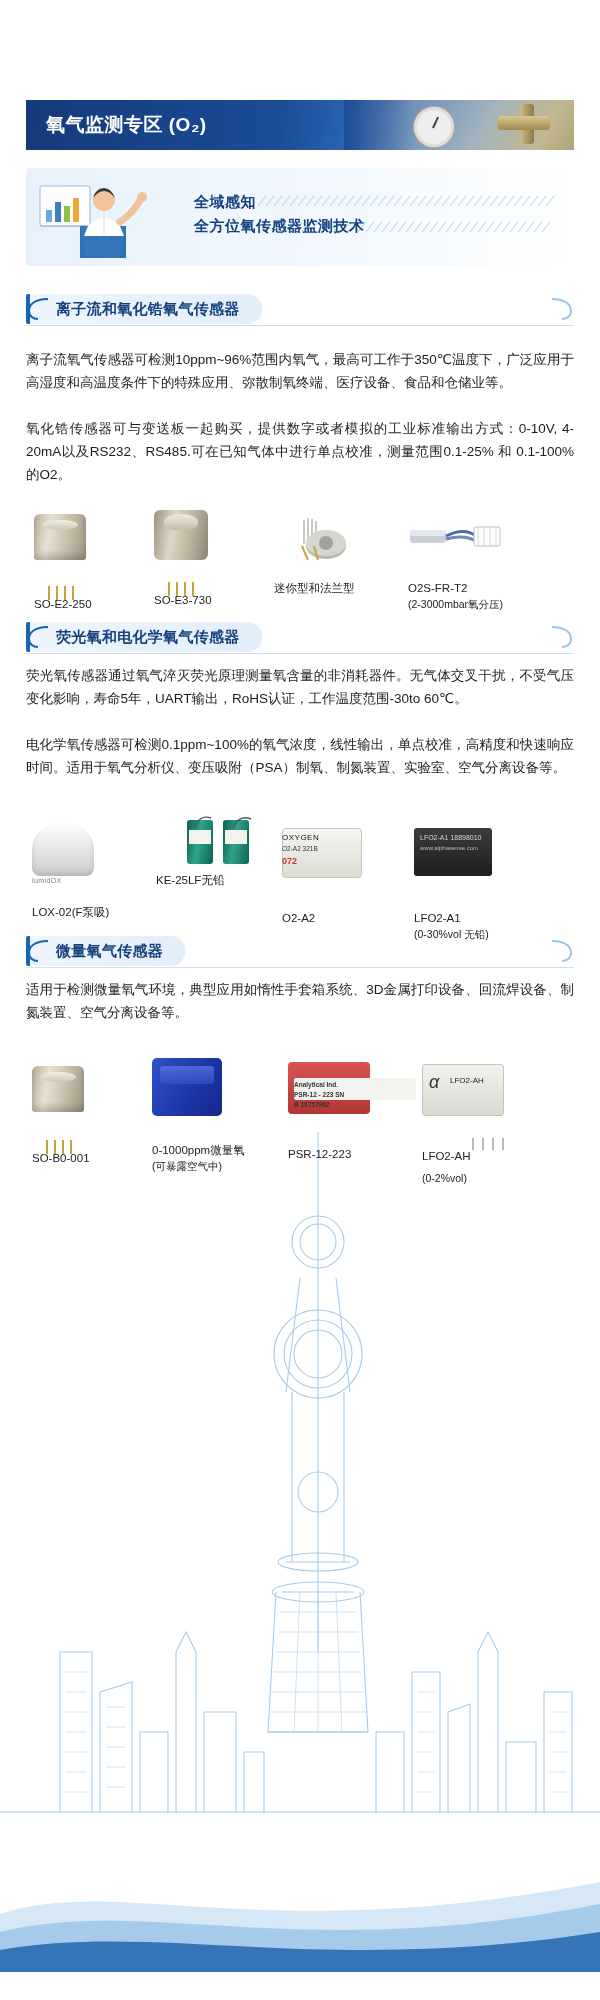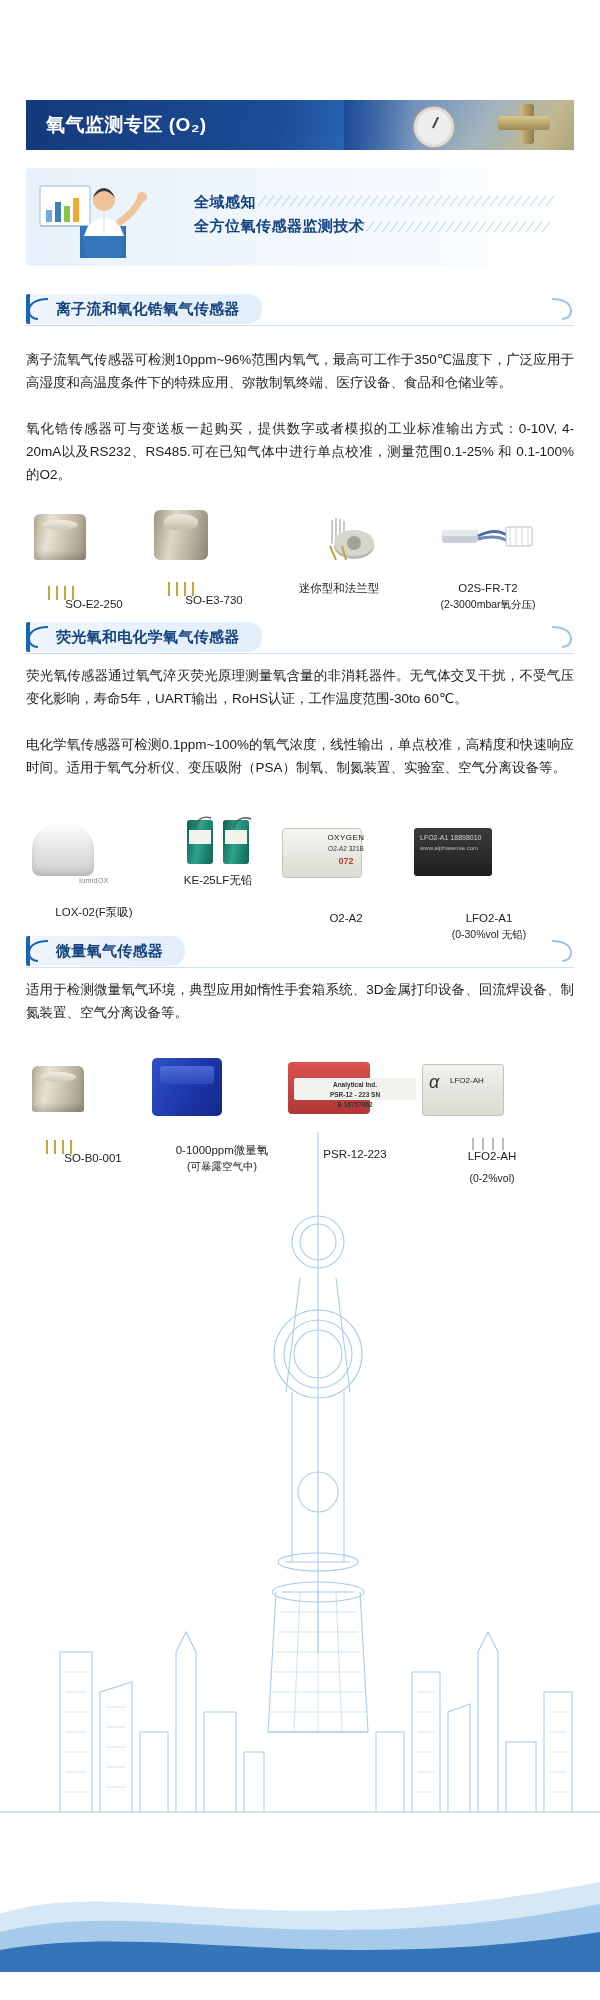--- a/index.html
+++ b/index.html
@@ -70,21 +70,21 @@
   .sec-head .curl{position:absolute;top:2px;width:26px;height:26px;}
 
   
   .para{
     position:absolute;left:26px;width:548px;z-index:3;
     font-size:13.5px;line-height:23px;color:#1d1d1d;text-align:justify;
   }
 
   
   .prow{position:absolute;left:26px;width:548px;z-index:3;}
-  .prod{position:absolute;text-align:center;}
+  .prod{position:absolute;}
   .prod .ph{position:relative;margin:0 auto;}
   .prod .cap{font-size:11.5px;color:#222;line-height:16px;margin-top:8px;white-space:nowrap;}
 
   
   .can{width:52px;height:46px;margin-top:16px;border-radius:6px 6px 3px 3px;
     background:linear-gradient(100deg,#b9b09a 0%,#e6e1d2 30%,#cfc8b4 55%,#9d9684 100%);
     box-shadow:inset 0 -5px 6px rgba(0,0,0,.18);}
   .can:before{content:"";position:absolute;left:8px;top:6px;width:36px;height:10px;border-radius:50%;
     background:linear-gradient(#f1eee3,#cdc7b4);}
   .pins{position:absolute;left:14px;bottom:-12px;width:26px;height:14px;}

